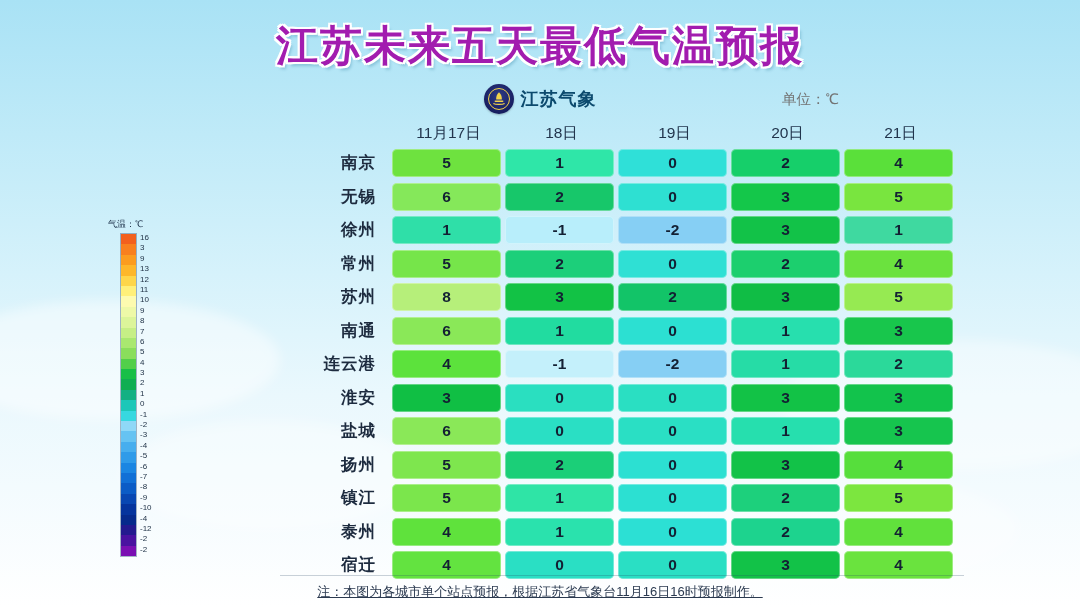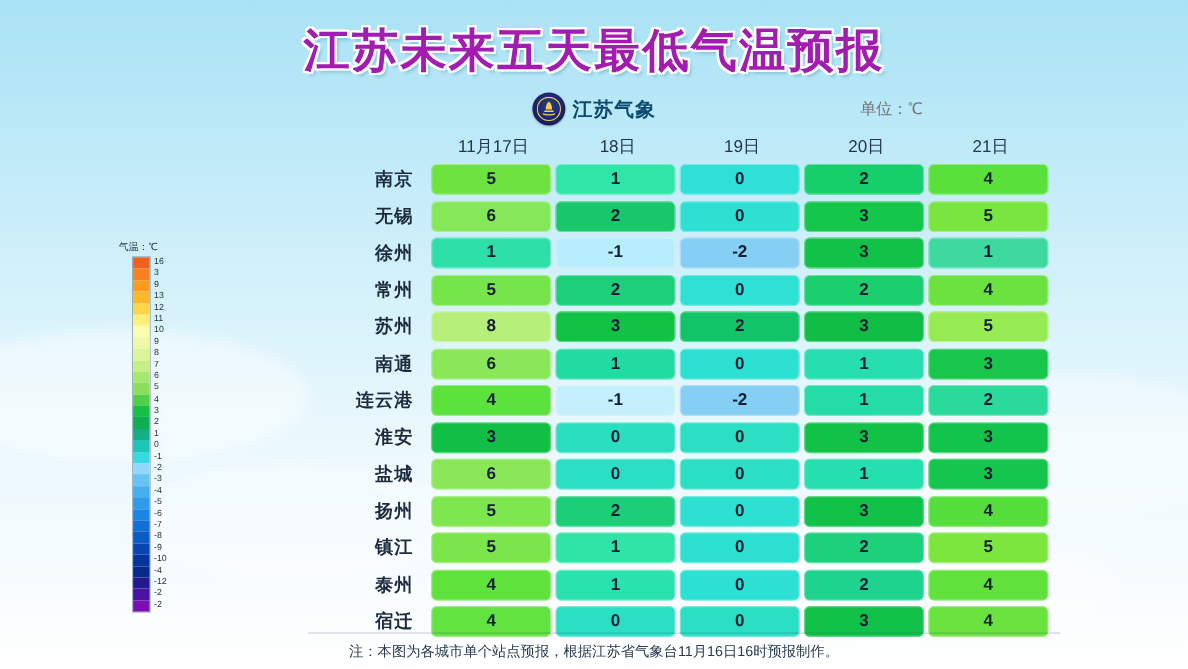--- a/index.html
+++ b/index.html
@@ -133,20 +133,21 @@
   .cell:last-child { margin-right: 0; }
 
   .note {
     position: absolute;
     left: 0;
     top: 583px;
     width: 1080px;
     text-align: center;
     font-size: 13px;
     color: #2b3a50;
+    text-decoration: underline;
   }
   .note-sep {
     position: absolute;
     left: 280px;
     top: 575px;
     width: 684px;
     height: 1px;
     background: rgba(40,70,100,0.25);
   }
 

